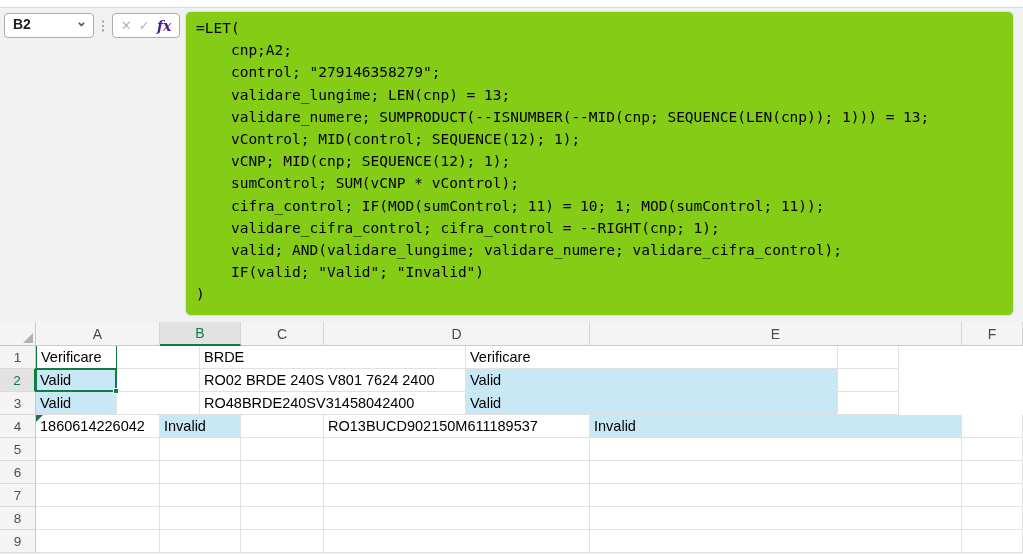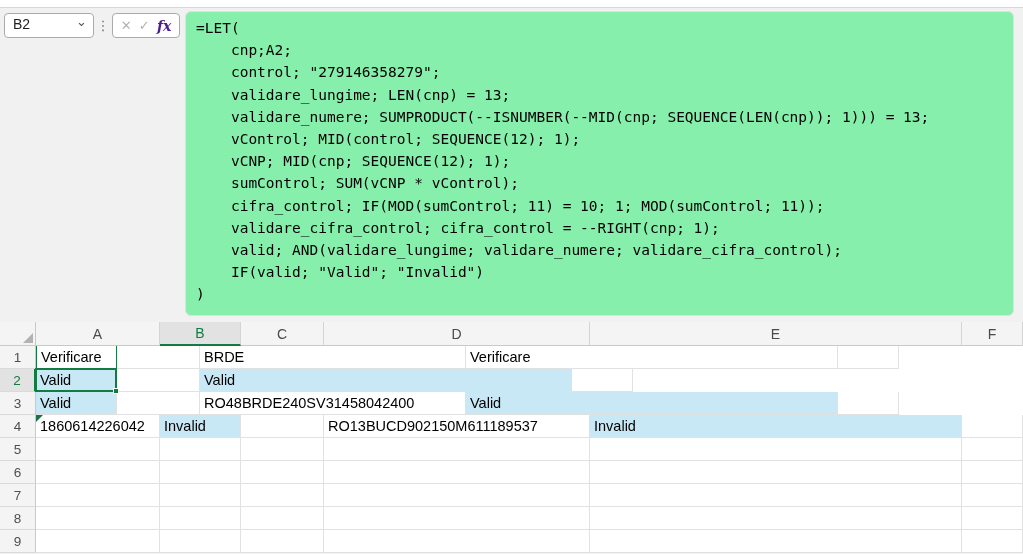--- a/index.html
+++ b/index.html
@@ -14,21 +14,21 @@
   
   .formula-row {
     height: 314px; background: var(--bar-bg);
     display: flex; align-items: flex-start;
     padding: 3px 9px 0 4px;
   }
   .name-box {
     margin-top: 2px; width: 90px; height: 25px;
     background: #fff; border: 1px solid var(--panel-border); border-radius: 4px;
     display: flex; align-items: center; padding: 0 6px 4px 8px;
-    font-size: 14px; color: #1f1f1f;
+    font-size: 14px; color: #1f1f1f; font-weight: bold;
   }
   .name-box .chev {
     margin-left: auto; font-size: 13px; color: #555; line-height: 10px;
     transform: translateY(-2px);
   }
   .dots {
     margin: 2px 3px 0 3px; width: 12px; height: 25px;
     display: flex; align-items: center; justify-content: center;
     color: #6b6b6b; font-size: 13px; letter-spacing: 0; cursor: col-resize;
   }
@@ -39,21 +39,21 @@
     padding: 0 4px;
   }
   .fxbtn { font-size: 13px; line-height: 1; }
   .fxbtn.disabled { color: #b3b3b3; }
   .fxbtn.fx {
     font-family: "DejaVu Serif", serif; font-style: italic; font-weight: bold;
     color: #4c1d95; font-size: 14px;
   }
   .formula-panel {
     flex: 1; margin-left: 5px; height: 305px;
-    background: #86efac; border: 1px solid #e0e0e0; border-radius: 6px;
+    background: #84cc16; border: 1px solid #e0e0e0; border-radius: 6px;
   }
   .formula-panel pre {
     font-family: "DejaVu Sans Mono", "Liberation Mono", monospace;
     font-size: 14.5px; line-height: 22.2px; color: #000;
     padding: 5px 10px; white-space: pre;
   }
 
   
   .sheet { background: #fff; }
   .col-headers { display: flex; height: 24px; background: var(--header-bg); }
@@ -160,20 +160,21 @@
         <div class="cell range-accent" style="width: 81px;">Verificare</div>
         <div class="cell" style="width: 83px;"></div>
         <div class="cell" style="width: 266px;">BRDE</div>
         <div class="cell" style="width: 372px;">Verificare</div>
         <div class="cell" style="width: 61px;"></div>
       </div>
       <div class="g-row">
         <div class="row-h sel">2</div>
         <div class="cell blue active" style="width: 81px;">Valid<div class="active-border"></div><div class="fill-handle"></div></div>
         <div class="cell" style="width: 83px;"></div>
+        <div class="cell" style="width: 266px;">RO02 BRDE 240S V801 7624 2400</div>
         <div class="cell blue" style="width: 372px;">Valid</div>
         <div class="cell" style="width: 61px;"></div>
       </div>
       <div class="g-row">
         <div class="row-h">3</div>
         <div class="cell blue" style="width: 81px;">Valid</div>
         <div class="cell" style="width: 83px;"></div>
         <div class="cell" style="width: 266px;">RO48BRDE240SV31458042400</div>
         <div class="cell blue" style="width: 372px;">Valid</div>
         <div class="cell" style="width: 61px;"></div>

